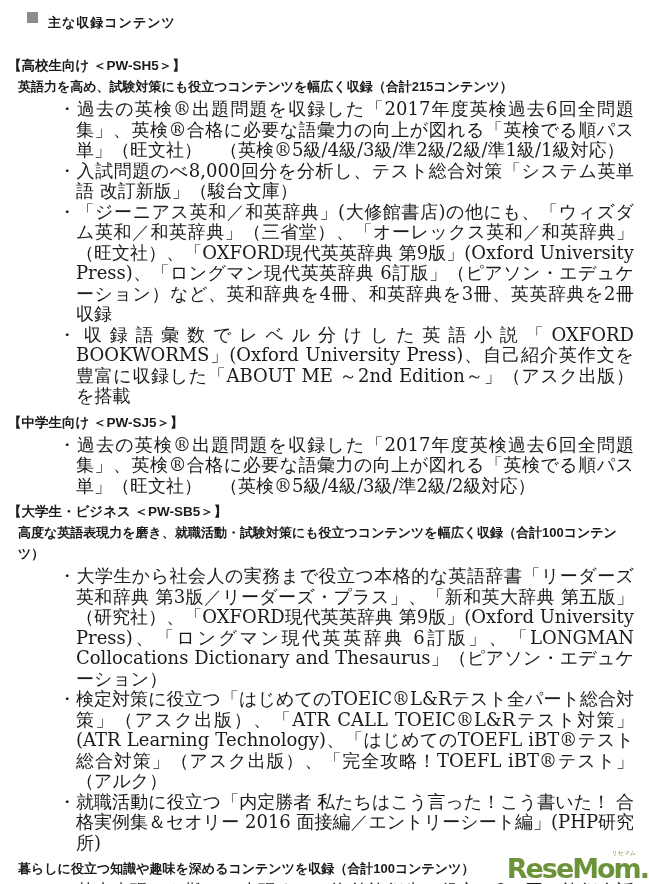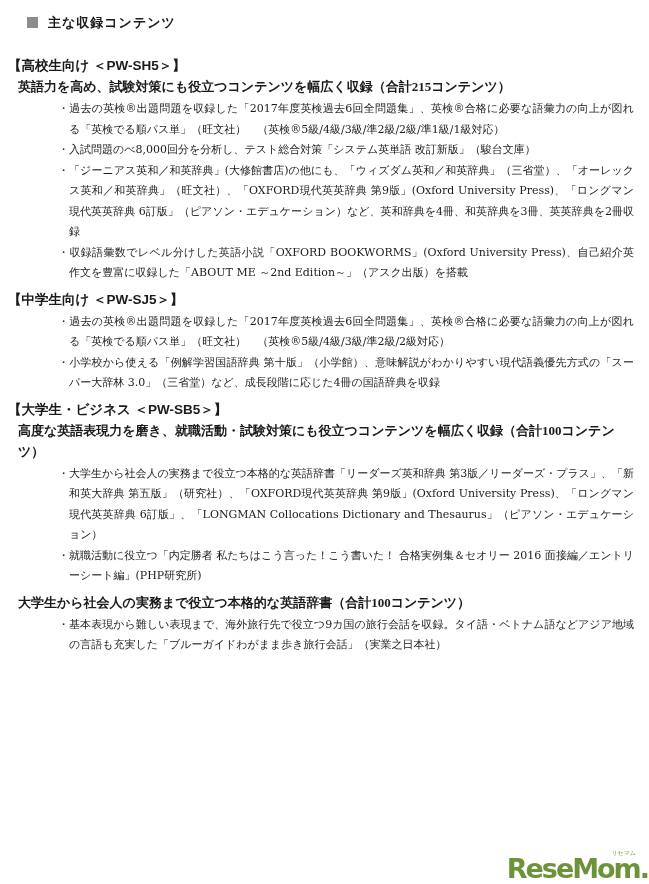--- a/index.html
+++ b/index.html
@@ -11,21 +11,21 @@
     position: relative;
     width: 649px;
     height: 884px;
     background: #ffffff;
     overflow: hidden;
     color: #1b1b1b;
     font-family: "DejaVu Serif", "Liberation Serif", serif;
   }
   .doc-header {
     display: flex;
-    align-items: center;
+    align-items: flex-start;
     gap: 10px;
     margin: 12px 0 0 27px;
     line-height: 21px;
   }
   .doc-header .square {
     width: 11px;
     height: 11px;
     flex: 0 0 auto;
   }
   .doc-header .doc-title {
@@ -42,33 +42,33 @@
     margin-bottom: 5px;
   }
   .section-title {
     font-family: Liberation Sans, sans-serif;
     font-weight: bold;
     font-size: 13.5px;
     line-height: 21px;
     white-space: pre;
   }
   .section-subtitle {
-    font-family: Liberation Serif, serif;
+    font-family: Liberation Sans, sans-serif;
     font-weight: bold;
     font-size: 13px;
     line-height: 21px;
     padding-left: 10px;
   }
   ul.bullets {
     list-style: none;
     margin: 2px 0 0 0;
     padding: 0 0 0 50px;
   }
   ul.bullets li {
-    font-size: 11px;
+    font-size: 18px;
     line-height: 20.5px;
     text-align: justify;
     padding-left: 1em;
     text-indent: -1em;
   }
   ul.bullets li::before {
     content: "\30FB"; 
   }
   .watermark {
     position: absolute;
@@ -110,35 +110,35 @@
           <li>入試問題のべ8,000回分を分析し、テスト総合対策「システム英単語 改訂新版」（駿台文庫）</li>
           <li>「ジーニアス英和／和英辞典」(大修館書店)の他にも、「ウィズダム英和／和英辞典」（三省堂）、「オーレックス英和／和英辞典」（旺文社）、「OXFORD現代英英辞典 第9版」(Oxford University Press)、「ロングマン現代英英辞典 6訂版」（ピアソン・エデュケーション）など、英和辞典を4冊、和英辞典を3冊、英英辞典を2冊収録</li>
           <li>収録語彙数でレベル分けした英語小説「OXFORD BOOKWORMS」(Oxford University Press)、自己紹介英作文を豊富に収録した「ABOUT ME ～2nd Edition～」（アスク出版）を搭載</li>
         </ul>
     </div>
 
     <div class="section">
       <div class="section-title">【中学生向け ＜PW-SJ5＞】</div>
       <ul class="bullets">
           <li>過去の英検®出題問題を収録した「2017年度英検過去6回全問題集」、英検®合格に必要な語彙力の向上が図れる「英検でる順パス単」（旺文社）　（英検®5級/4級/3級/準2級/2級対応）</li>
-          <li>小学校から使える「例解学習国語辞典 第十版」（小学館）、意味解説がわかりやすい現代語義優先方式の「スーパー大辞林 3.0」（三省堂）など、成長段階に応じた4冊の国語辞典を収録</li>
         </ul>
     </div>
 
     <div class="section">
       <div class="section-title">【大学生・ビジネス ＜PW-SB5＞】</div>
       <div class="section-subtitle">高度な英語表現力を磨き、就職活動・試験対策にも役立つコンテンツを幅広く収録（合計100コンテンツ）</div>
       <ul class="bullets">
           <li>大学生から社会人の実務まで役立つ本格的な英語辞書「リーダーズ英和辞典 第3版／リーダーズ・プラス」、「新和英大辞典 第五版」（研究社）、「OXFORD現代英英辞典 第9版」(Oxford University Press)、「ロングマン現代英英辞典 6訂版」、「LONGMAN Collocations Dictionary and Thesaurus」（ピアソン・エデュケーション）</li>
+          <li>検定対策に役立つ「はじめてのTOEIC®L&amp;Rテスト全パート総合対策」（アスク出版）、「ATR CALL TOEIC®L&amp;Rテスト対策」(ATR Learning Technology)、「はじめてのTOEFL iBT®テスト総合対策」（アスク出版）、「完全攻略！TOEFL iBT®テスト」（アルク）</li>
           <li>就職活動に役立つ「内定勝者 私たちはこう言った！こう書いた！ 合格実例集＆セオリー 2016 面接編／エントリーシート編」(PHP研究所)</li>
         </ul>
     </div>
 
     <div class="section">
-      <div class="section-subtitle">大学生から社会人の実務まで役立つ本格的な英語辞書（合計100コンテンツ）</div>
+      <div class="section-subtitle">暮らしに役立つ知識や趣味を深めるコンテンツを収録（合計100コンテンツ）</div>
       <ul class="bullets">
           <li>基本表現から難しい表現まで、海外旅行先で役立つ9カ国の旅行会話を収録。タイ語・ベトナム語などアジア地域の言語も充実した「ブルーガイドわがまま歩き旅行会話」（実業之日本社）</li>
         </ul>
     </div>
   </div>
 
   <div class="watermark" style="color: #4d7c0f;">
     <span class="ruby">リセマム</span>
     <span>ReseMom.</span>
   </div>

